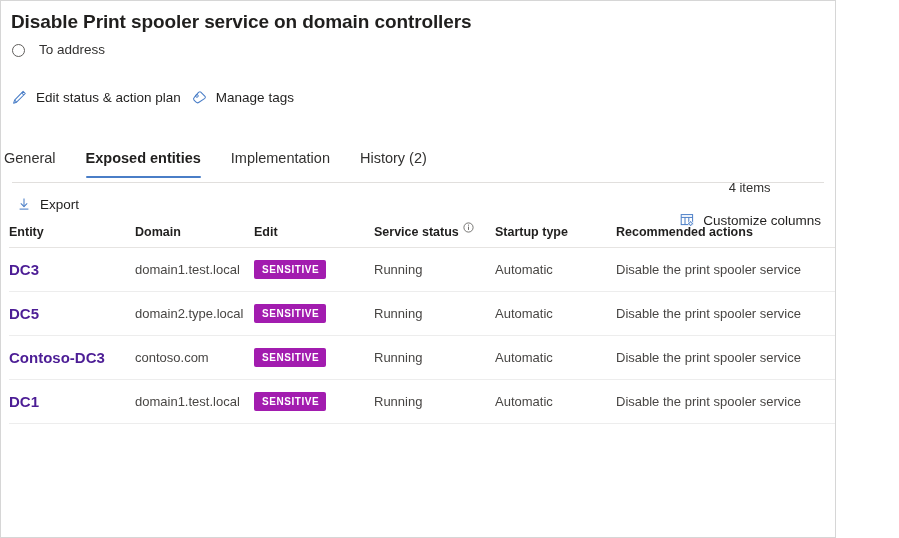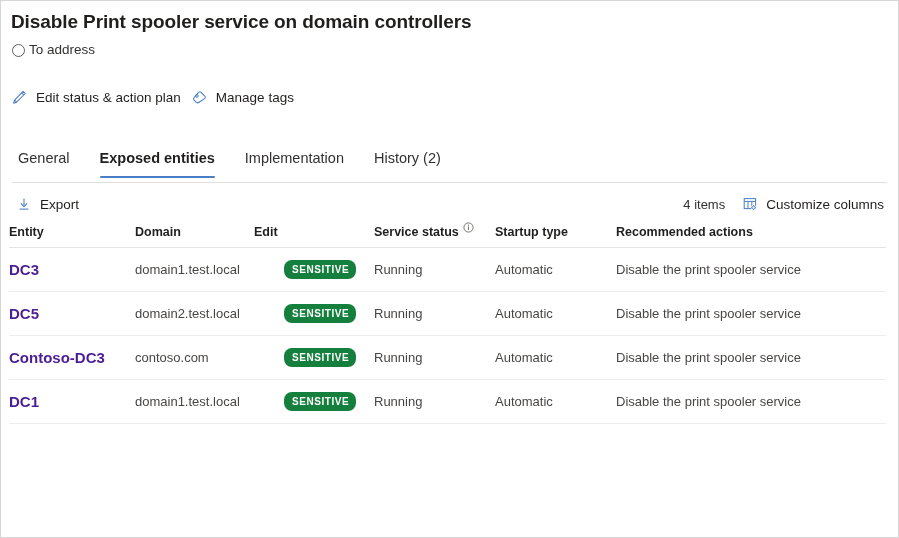--- a/index.html
+++ b/index.html
@@ -6,21 +6,21 @@
     margin: 0;
     padding: 0;
     background: #ffffff;
   }
   body {
     font-family: "Liberation Sans", sans-serif;
     -webkit-font-smoothing: antialiased;
   }
   .page {
     position: relative;
-    width: 899px;
+    width: 836px;
     height: 538px;
     box-sizing: border-box;
     background: #ffffff;
     border: 1px solid #d6d6d6;
     overflow: hidden;
   }
 
   
   .header {
     padding: 8px 10px 0 10px;
@@ -30,21 +30,21 @@
     font-weight: bold;
     color: #201f1e;
     letter-spacing: -0.1px;
     line-height: 26px;
     margin: 0;
   }
 
   .status-row {
     display: flex;
     align-items: center;
-    gap: 4px;
+    gap: 14px;
     margin-top: 7px;
     padding-left: 1px;
   }
   .radio-circle {
     width: 13px;
     height: 13px;
     border: 1.3px solid #605e5c;
     border-radius: 50%;
     box-sizing: border-box;
     display: block;
@@ -85,21 +85,21 @@
     font-size: 13.5px;
     color: #201f1e;
     line-height: 17px;
   }
 
   
   .tabs {
     display: flex;
     align-items: flex-end;
     gap: 30px;
-    padding-left: 17px;
+    padding-left: 3px;
     margin-top: 36px;
     height: 32px;
   }
   .tab {
     position: relative;
     font-size: 14.5px;
     color: #323130;
     line-height: 18px;
     padding-bottom: 11px;
     cursor: pointer;
@@ -130,22 +130,23 @@
   
   .table-toolbar {
     display: flex;
     align-items: center;
     justify-content: space-between;
     height: 42px;
     padding: 0 14px 0 14px;
   }
   .toolbar-right {
     display: flex;
-    align-items: flex-end;
+    align-items: center;
     gap: 16px;
+    flex-direction: column;
   }
   .items-count {
     font-size: 13px;
     color: #323130;
     line-height: 16px;
   }
 
   
   .grid {
     padding: 0 14px 0 8px;
@@ -197,29 +198,28 @@
     display: inline-block;
     width: 11px;
     height: 11px;
     flex: 0 0 auto;
     position: relative;
     top: -3px;
   }
 
   .tag-badge {
     display: inline-block;
-    background: #15803d;
+    background: #a21caf;
     color: #ffffff;
     font-size: 10px;
     font-weight: bold;
     letter-spacing: 0.55px;
     padding: 4px 7px 4px 8px;
     line-height: 11px;
-    border-radius: 8px;
-    margin-left: 30px;
+    border-radius: 2px;
   }
 
   a, .cmd, .tab, th, td { -webkit-tap-highlight-color: transparent; }
 </style>
 </head>
 <body>
 
 <div class="page">
 
   <div class="header">
@@ -350,21 +350,21 @@
           <td>
             <span class="tag-badge">SENSITIVE</span>
           </td>
           <td>Running</td>
           <td>Automatic</td>
           <td>Disable the print spooler service</td>
         </tr>
 
         <tr>
           <td class="entity-cell">DC5</td>
-          <td>domain2.test.local</td>
+          <td>domain2.type.local</td>
           <td>
             <span class="tag-badge">SENSITIVE</span>
           </td>
           <td>Running</td>
           <td>Automatic</td>
           <td>Disable the print spooler service</td>
         </tr>
 
         <tr>
           <td class="entity-cell">Contoso-DC3</td>

